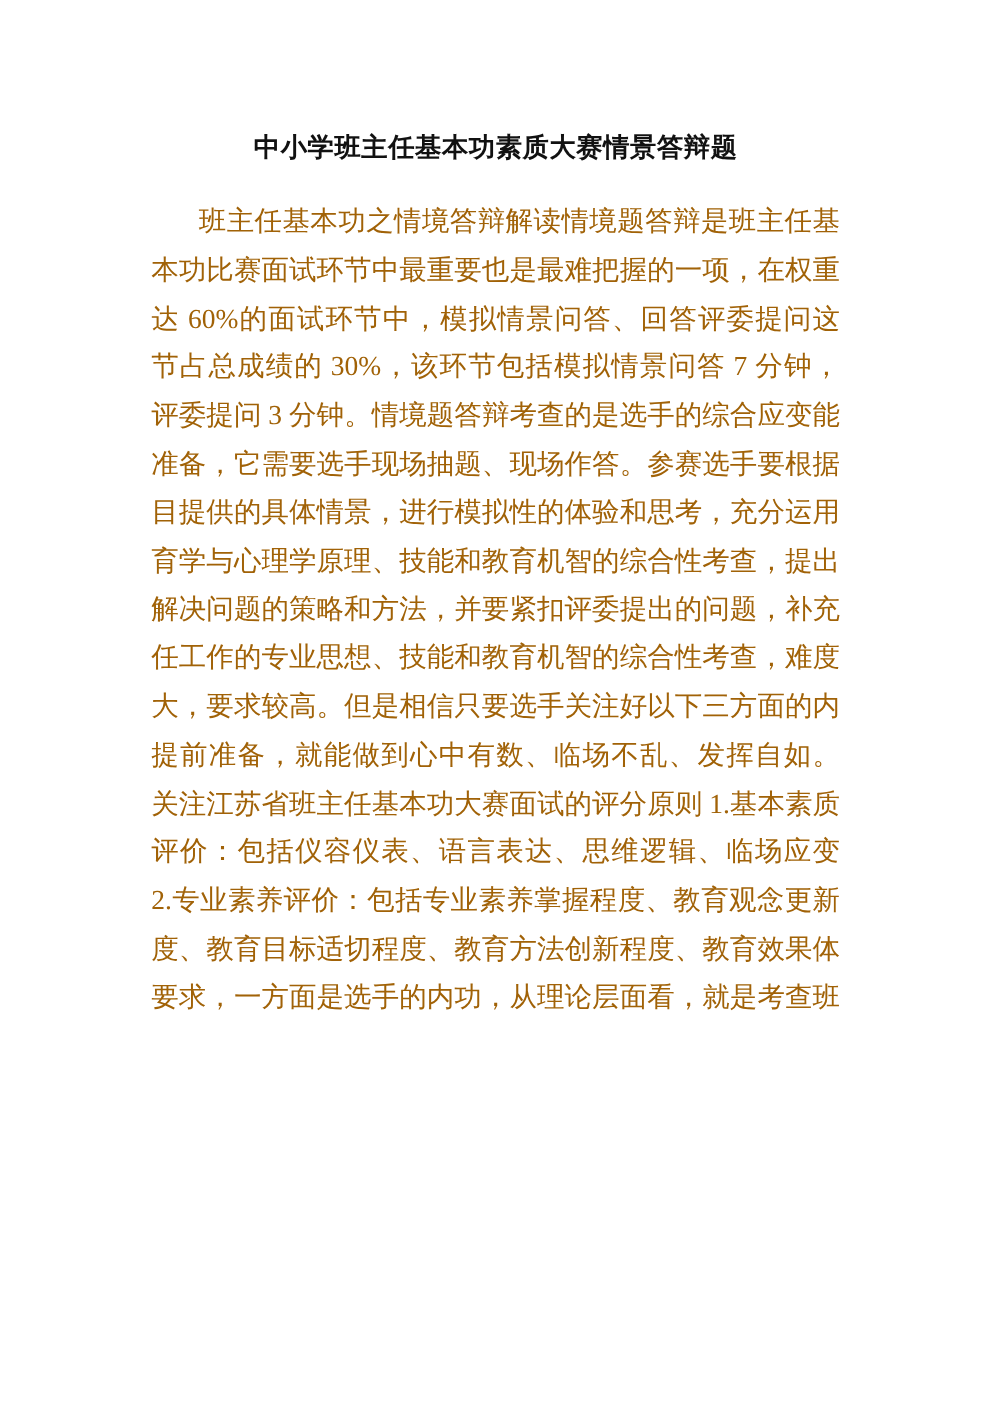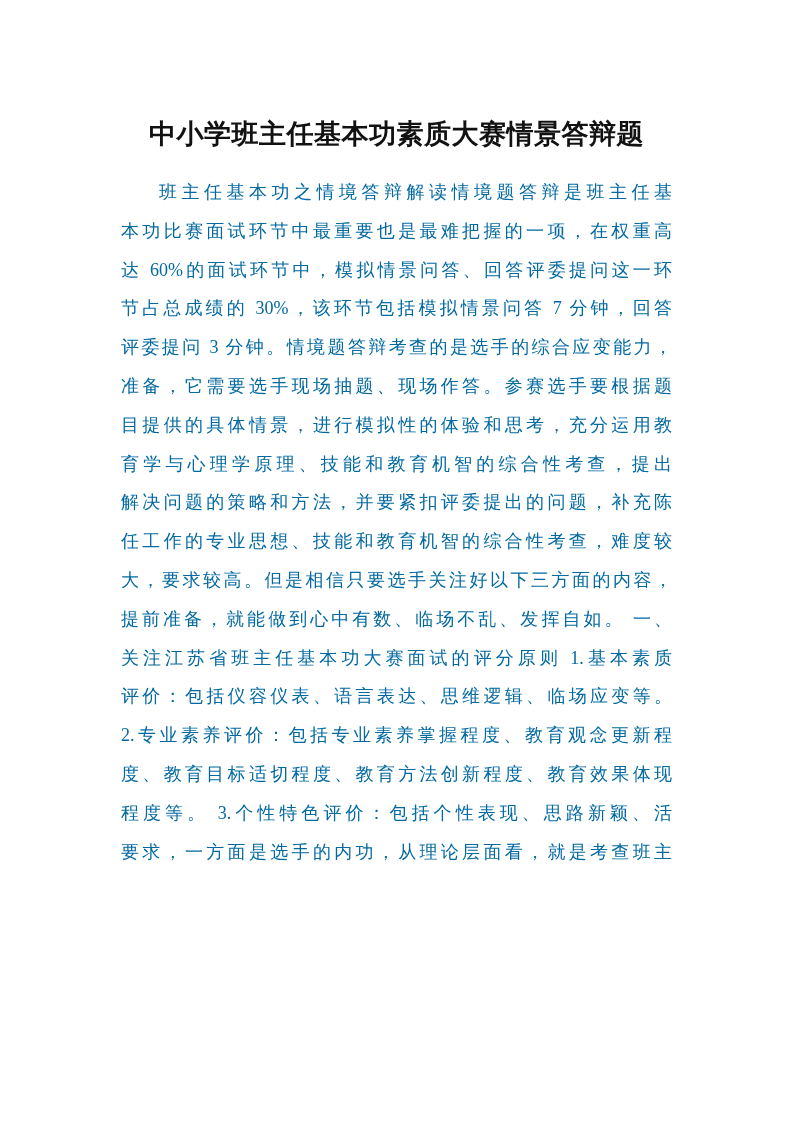--- a/index.html
+++ b/index.html
@@ -9,40 +9,40 @@
   }
   .page {
     position: relative;
     width: 793px;
     height: 1122px;
     background: #ffffff;
     overflow: hidden;
     margin: 0 auto;
   }
   .doc-title {
-    margin: 15px;
+    margin: 0;
     padding-top: 95px;
     text-align: center;
     font-family: "Liberation Sans", sans-serif;
     font-weight: bold;
-    font-size: 27px;
+    font-size: 21px;
     line-height: 48px;
     color: #111111;
     letter-spacing: 0.5px;
   }
   .title-line {
     display: block;
   }
   .doc-body {
     width: 551px;
     margin: 15px auto 0 auto;
     font-family: "Liberation Serif", serif;
-    font-size: 18px;
+    font-size: 22px;
     line-height: 38.8px;
-    color: #0369a1;
+    color: #a16207;
   }
   .body-line {
     height: 38.8px;
     overflow: hidden;
     text-align: justify;
     text-align-last: justify;
     text-justify: inter-character;
   }
   .body-line.first-line {
     padding-left: 38px;
@@ -65,16 +65,15 @@
       <div class="body-line">目提供的具体情景，进行模拟性的体验和思考，充分运用教</div>
       <div class="body-line">育学与心理学原理、技能和教育机智的综合性考查，提出</div>
       <div class="body-line">解决问题的策略和方法，并要紧扣评委提出的问题，补充陈</div>
       <div class="body-line">任工作的专业思想、技能和教育机智的综合性考查，难度较</div>
       <div class="body-line">大，要求较高。但是相信只要选手关注好以下三方面的内容，</div>
       <div class="body-line">提前准备，就能做到心中有数、临场不乱、发挥自如。 一、</div>
       <div class="body-line">关注江苏省班主任基本功大赛面试的评分原则 1.基本素质</div>
       <div class="body-line">评价：包括仪容仪表、语言表达、思维逻辑、临场应变等。</div>
       <div class="body-line">2.专业素养评价：包括专业素养掌握程度、教育观念更新程</div>
       <div class="body-line">度、教育目标适切程度、教育方法创新程度、教育效果体现</div>
-      <div class="body-line">程度等。 3.个性特色评价：包括个性表现、思路新颖、活</div>
       <div class="body-line">要求，一方面是选手的内功，从理论层面看，就是考查班主</div>
     </div>
 </div>
 
 </body></html>

